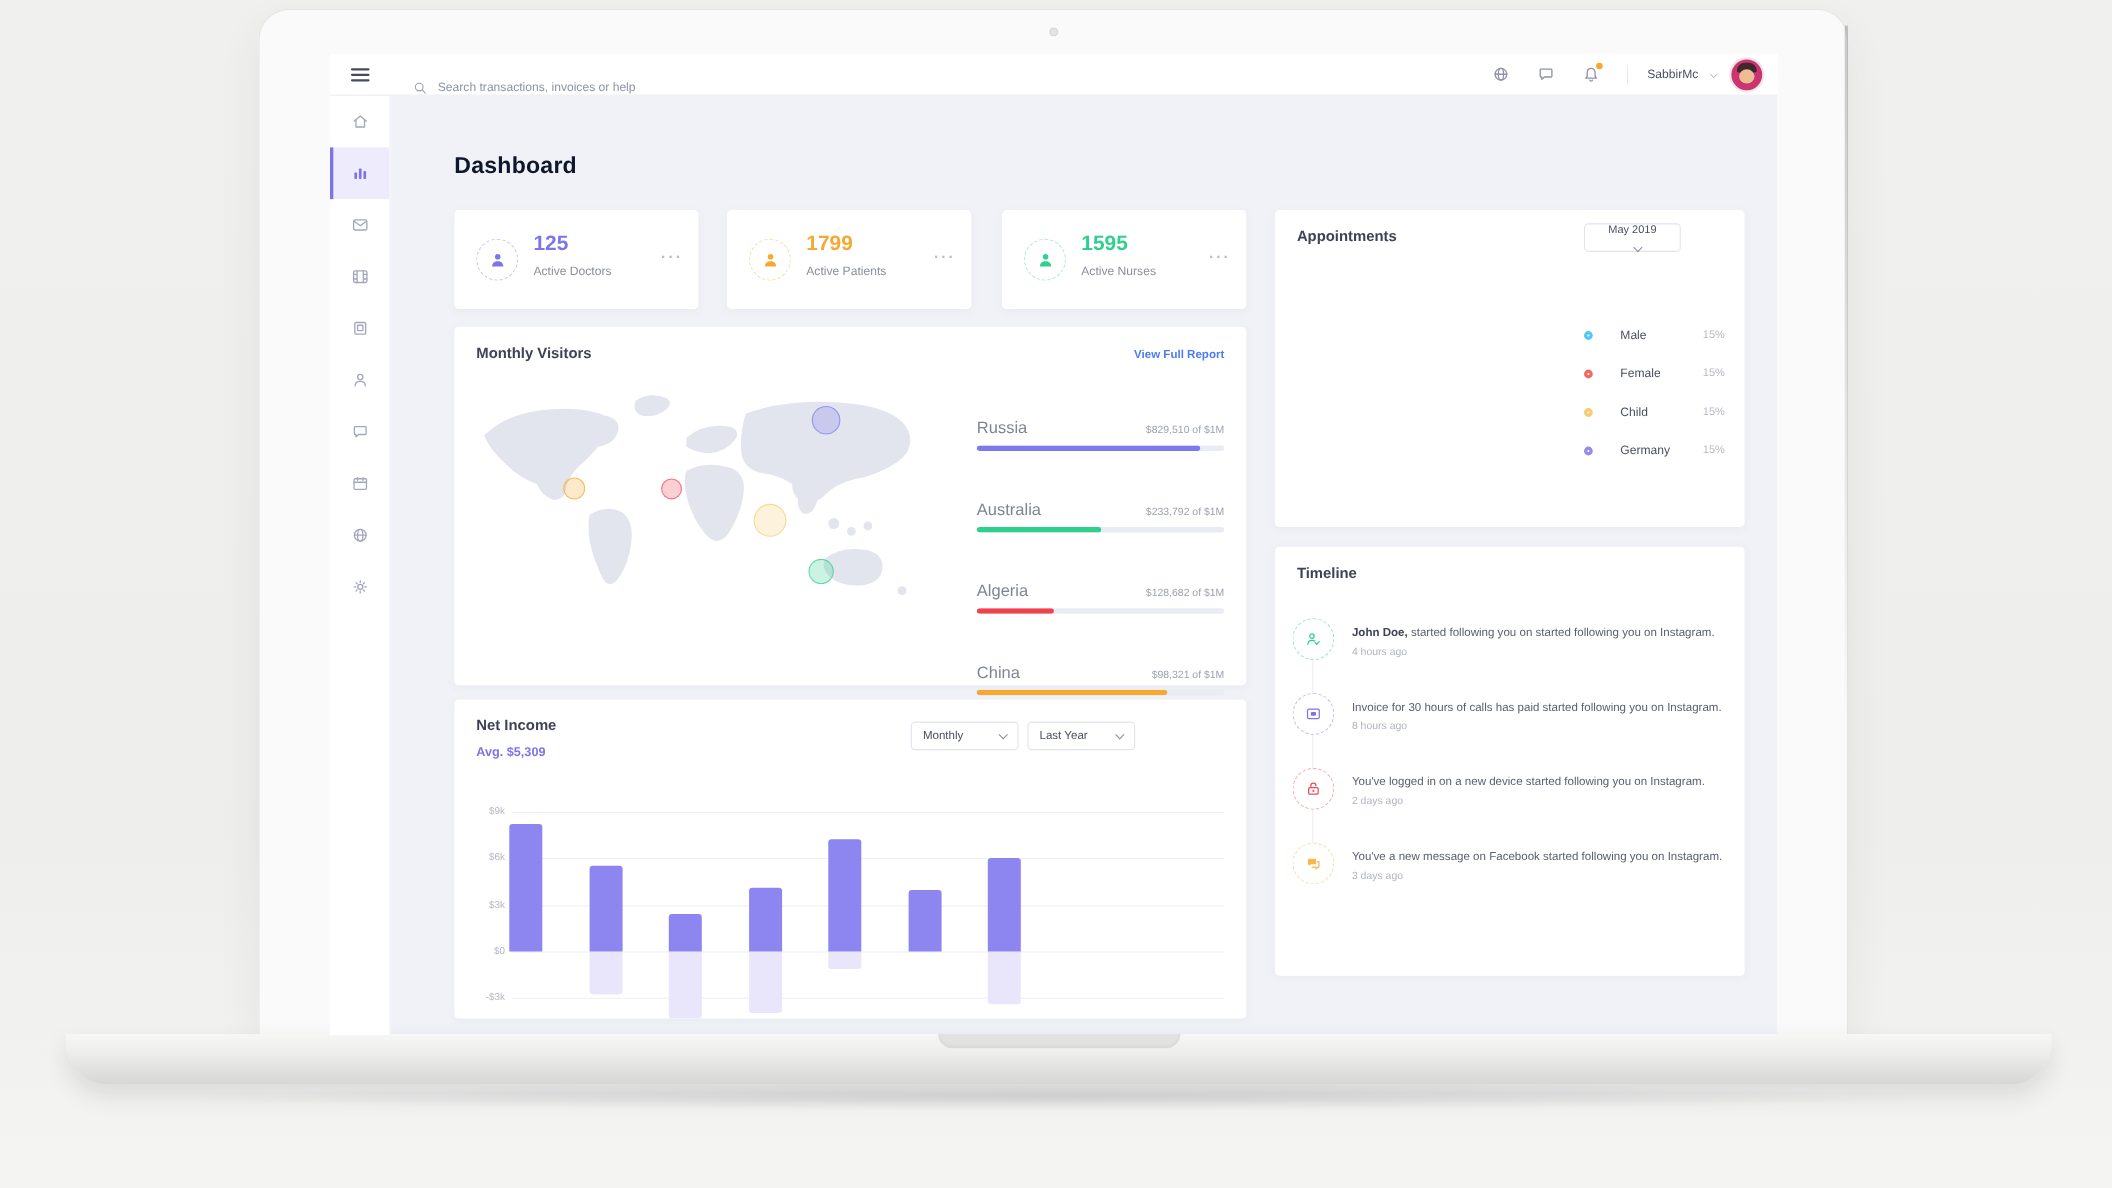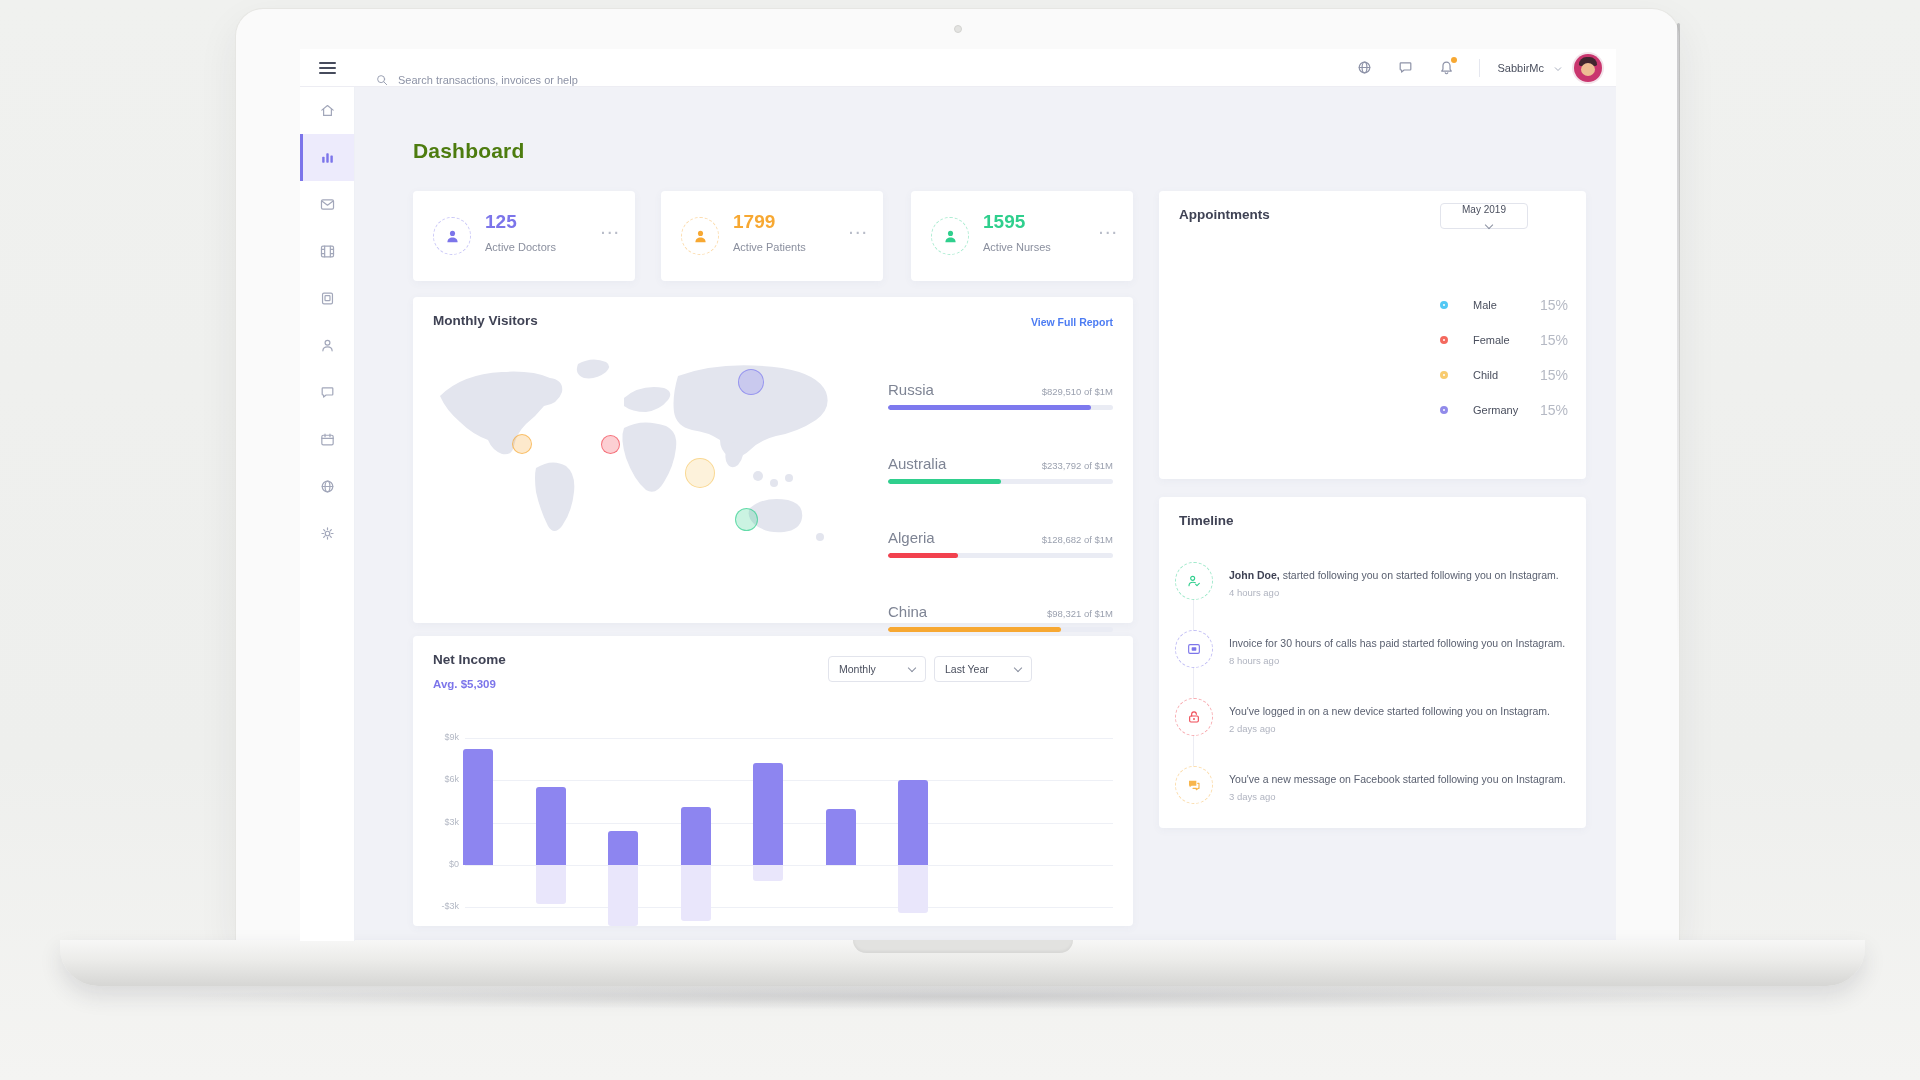--- a/index.html
+++ b/index.html
@@ -38,21 +38,21 @@
 
   
   .sidebar { position:absolute; left:0; top:38px; bottom:0; width:55px; background:#fff; border-right:1px solid #eef0f5; z-index:4; }
   .side-item { position:relative; height:47px; display:flex; align-items:center; justify-content:center; color:#a2a7ba; cursor:pointer; }
   .side-item .icn { width:17px; height:17px; }
   .side-item.active { background:#edebfc; color:#7c75ea; }
   .side-item.active::before { content:""; position:absolute; left:0; top:0; bottom:0; width:3px; background:#7c75ea; }
 
   
   .content { position:absolute; left:55px; top:38px; right:0; bottom:0; background:#f1f2f7; }
-  .page-title { position:absolute; left:58px; top:52px; font-size:21px; font-weight:700; color:#4d7c0f; letter-spacing:.2px; }
+  .page-title { position:absolute; left:58px; top:52px; font-size:21px; font-weight:700; color:#0f172a; letter-spacing:.2px; }
   .card { position:absolute; background:#fff; border-radius:4px; box-shadow:0 2px 8px rgba(80,90,140,.05); }
   .card-title { position:absolute; left:20px; top:16px; font-size:13.5px; font-weight:700; color:#3f4254; }
 
   
   .stat-card { position:absolute; top:104px; width:222px; height:90px; background:#fff; border-radius:4px; box-shadow:0 2px 8px rgba(80,90,140,.05); }
   .stat-ic { position:absolute; left:20px; top:26px; width:38px; height:38px; border-radius:50%; border:1.5px dashed; display:flex; align-items:center; justify-content:center; }
   .stat-ic .icn { width:17px; height:17px; }
   .stat-val { position:absolute; left:72px; top:20px; font-size:19px; font-weight:700; }
   .stat-lbl { position:absolute; left:72px; top:50px; font-size:11px; color:#8a8f9e; }
   .stat-menu { position:absolute; right:14px; top:34px; color:#b8bcc8; font-size:14px; letter-spacing:2px; font-weight:700; cursor:pointer; }
@@ -81,21 +81,21 @@
   .ni-shadow { position:absolute; width:30px; border-radius:0 0 3px 3px; }
 
   
   .donut { position:absolute; left:42px; top:84px; width:164px; height:164px; border-radius:50%; }
   .donut-hole { position:absolute; left:34px; top:34px; width:96px; height:96px; border-radius:50%; background:#fff; display:flex; flex-direction:column; align-items:center; justify-content:center; }
   .donut-hole div { font-size:11.5px; font-weight:700; color:#3f4254; line-height:17px; }
   .legend { position:absolute; left:281px; top:104px; right:18px; }
   .lg-row { position:relative; display:flex; align-items:center; height:19px; margin-bottom:16px; }
   .lg-ring { width:8px; height:8px; border-radius:50%; border:3px solid; background:#fff; }
   .lg-lbl { font-size:11px; color:#4a4f5e; margin-left:25px; }
-  .lg-pct { position:absolute; right:0; font-size:14px; color:#b5b9c4; }
+  .lg-pct { position:absolute; right:0; font-size:10px; color:#b5b9c4; }
 
   
   .tl-line { position:absolute; left:34px; top:90px; width:1px; height:198px; background:#ecedf4; }
   .tl-icon { position:absolute; left:16px; width:38px; height:38px; border-radius:50%; border:1.5px dashed; background:#fff; display:flex; align-items:center; justify-content:center; z-index:2; }
   .tl-icon .icn { width:16px; height:16px; }
   .tl-text { position:absolute; left:70px; right:14px; font-size:10.5px; color:#5a6070; line-height:14px; }
   .tl-text b { color:#3f4254; }
   .tl-time { margin-top:4px; font-size:9.5px; color:#b0b4c0; }
 
   .icn { display:block; }
@@ -432,21 +432,21 @@
                 <span class="lg-pct">15%</span>
               </div>
               <div class="lg-row">
                 <span class="lg-ring" style="border-color:#918bea"></span>
                 <span class="lg-lbl">Germany</span>
                 <span class="lg-pct">15%</span>
               </div>
             </div>
         </div>
 
-        <div class="card" style="left:804px; top:410px; width:427px; height:331px;">
+        <div class="card" style="left:804px; top:410px; width:427px; height:390px;">
           <div class="card-title">Timeline</div>
           <div class="tl-line"></div>
           <div id="tl-items">
               <div>
                 <div class="tl-icon" style="top:65px; border-color:#2fcf8d77; color:#2fcf8d">
                   <svg class="icn" viewBox="0 0 24 24" fill="none" stroke="currentColor" stroke-width="1.7" stroke-linecap="round" stroke-linejoin="round">
                     <circle cx="10" cy="8" r="3"></circle>
                     <path d="M4.5 19 C4.5 15.5 7 13.8 10.5 13.8 C11.8 13.8 13 14 14 14.6"></path>
                     <path d="M14.5 17 L16.5 19 L20 15.5"></path>
                   </svg>

